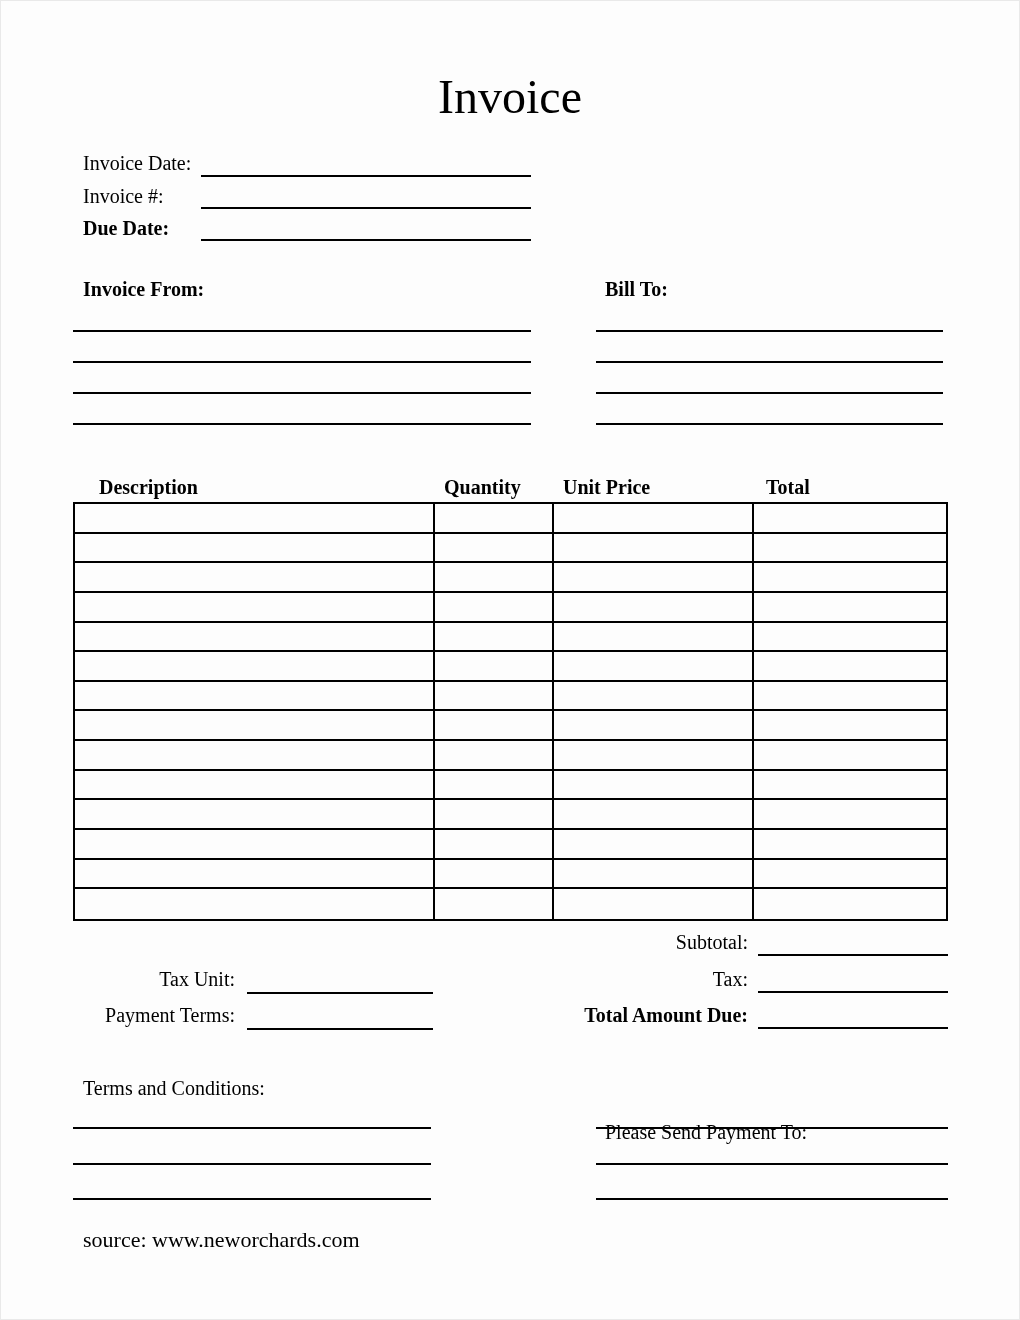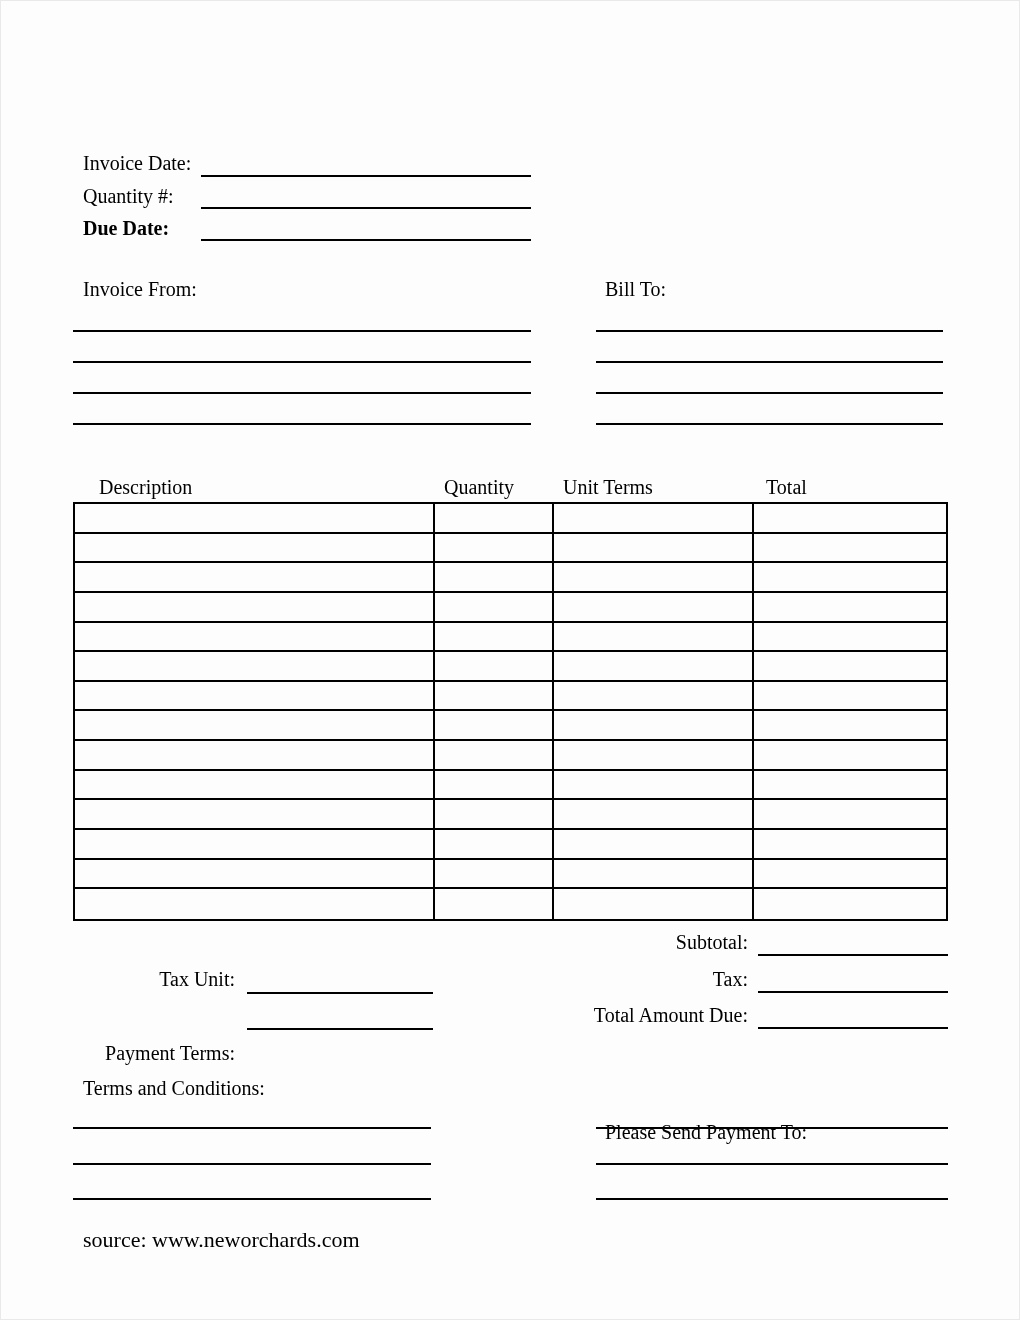--- a/index.html
+++ b/index.html
@@ -9,21 +9,21 @@
     background:#fdfdfd; color:#000;
     font-family:"Liberation Serif", serif;
     border:1px solid #e9e9e9;
     overflow:hidden;
   }
   .title {
     position:absolute; left:0; right:0; top:68px;
     text-align:center; font-size:48px; font-weight:normal;
   }
   .lbl { position:absolute; font-size:20px; line-height:24px; white-space:nowrap; }
-  .bold { font-weight:normal; }
+  .bold { font-weight:bold; }
   .right-align { text-align:right; }
   .hline { position:absolute; height:0; border-bottom:2px solid #000; }
   .line-group {
     position:absolute; display:flex; flex-direction:column;
     justify-content:space-between;
   }
   .gline { width:100%; height:0; border-bottom:2px solid #000; }
   .items-grid {
     position:absolute; left:72px; top:501px; width:875px; height:419px;
     border:2px solid #000; display:grid;
@@ -33,25 +33,26 @@
   .cell { border-right:2px solid #000; border-bottom:2px solid #000; }
   .cell:nth-child(4n) { border-right:none; }
   .cell:nth-last-child(-n+4) { border-bottom:none; }
   .source { position:absolute; font-size:22px; }
 </style>
 </head>
 <body>
 
 <div class="page">
 
+  <h1 class="title">Invoice</h1>
 
   <span class="lbl" style="left:82px; top:150px;">Invoice Date:</span>
   <div class="hline" style="left:200px; top:174px; width:330px;"></div>
 
-  <span class="lbl" style="left:82px; top:183px;">Quantity #:</span>
+  <span class="lbl" style="left:82px; top:183px;">Invoice #:</span>
   <div class="hline" style="left:200px; top:206px; width:330px;"></div>
 
   <span class="lbl" style="left:82px; top:215px;font-weight:bold;">Due Date:</span>
   <div class="hline" style="left:200px; top:238px; width:330px;"></div>
 
   <span class="lbl bold" style="left:82px; top:276px;">Invoice From:</span>
   <span class="lbl bold" style="left:604px; top:276px;">Bill To:</span>
 
   <div class="line-group" style="left:72px; top:329px; width:458px; height:95px;">
       <div class="gline"></div>
@@ -61,21 +62,21 @@
     </div>
   <div class="line-group" style="left:595px; top:329px; width:347px; height:95px;">
       <div class="gline"></div>
       <div class="gline"></div>
       <div class="gline"></div>
       <div class="gline"></div>
     </div>
 
   <span class="lbl bold" style="left:82px; top:474px;margin-left:16px;">Description</span>
   <span class="lbl bold" style="left:443px; top:474px;">Quantity</span>
-  <span class="lbl bold" style="left:562px; top:474px;">Unit Terms</span>
+  <span class="lbl bold" style="left:562px; top:474px;">Unit Price</span>
   <span class="lbl bold" style="left:765px; top:474px;">Total</span>
 
   <div class="items-grid">
       <div class="cell"></div>
       <div class="cell"></div>
       <div class="cell"></div>
       <div class="cell"></div>
       <div class="cell"></div>
       <div class="cell"></div>
       <div class="cell"></div>
@@ -135,21 +136,21 @@
 
   <span class="lbl right-align" style="left:547px; top:966px; width:200px;">Tax:</span>
   <div class="hline" style="left:757px; top:990px; width:190px;"></div>
 
   <span class="lbl bold right-align" style="left:547px; top:1002px; width:200px;">Total Amount Due:</span>
   <div class="hline" style="left:757px; top:1026px; width:190px;"></div>
 
   <span class="lbl right-align" style="left:54px; top:966px; width:180px;">Tax Unit:</span>
   <div class="hline" style="left:246px; top:991px; width:186px;"></div>
 
-  <span class="lbl right-align" style="left:54px; top:1040px; width:180px;">Payment Terms:</span>
+  <span class="lbl right-align" style="left:54px; top:1002px; width:180px;">Payment Terms:</span>
   <div class="hline" style="left:246px; top:1027px; width:186px;"></div>
 
   <span class="lbl" style="left:82px; top:1075px;">Terms and Conditions:</span>
   <span class="lbl" style="left:604px; top:1075px;margin-top:44px;">Please Send Payment To:</span>
 
   <div class="line-group" style="left:72px; top:1126px; width:358px; height:73px;">
       <div class="gline"></div>
       <div class="gline"></div>
       <div class="gline"></div>
     </div>

